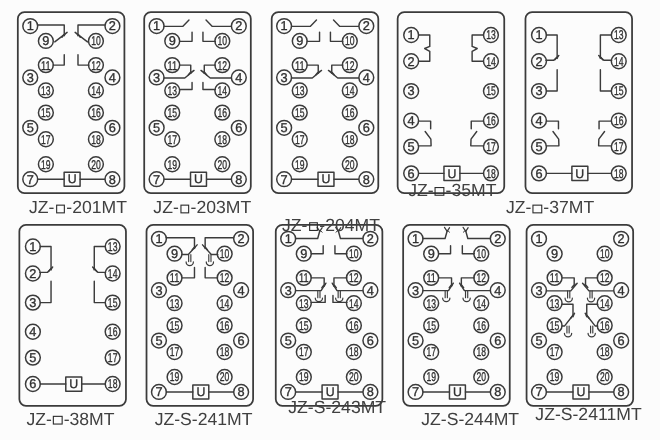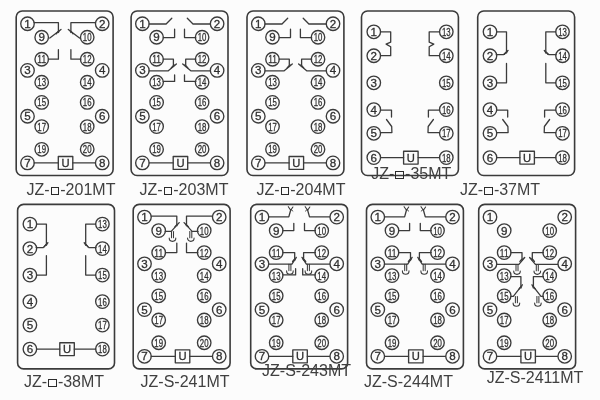--- a/index.html
+++ b/index.html
@@ -737,20 +737,20 @@
 <text x="549.7" y="324.0" font-size="11.6" text-anchor="middle" textLength="8.7" lengthAdjust="spacingAndGlyphs">18</text>
 <text x="504.2" y="346.7" font-size="11.6" text-anchor="middle" textLength="8.7" lengthAdjust="spacingAndGlyphs">19</text>
 <text x="549.7" y="346.7" font-size="11.6" text-anchor="middle" textLength="8.7" lengthAdjust="spacingAndGlyphs">20</text>
 <text x="490.0" y="360.3" font-size="11.6" text-anchor="middle">7</text>
 <text x="564.7" y="360.3" font-size="11.6" text-anchor="middle">8</text>
 <text x="528.1" y="360.2" font-size="11.2" text-anchor="middle">U</text>
 </g>
 </svg>
 <div class="lbl" style="left:26.4px;top:184.0px">JZ-<span class="bx"></span>-201MT</div>
 <div class="lbl" style="left:139.4px;top:184.0px">JZ-<span class="bx"></span>-203MT</div>
-<div class="lbl" style="left:256.4px;top:184.0px">JZ-<span class="bx"></span>-204MT</div>
+<div class="lbl" style="left:256.4px;top:200px">JZ-<span class="bx"></span>-204MT</div>
 <div class="lbl" style="left:371.2px;top:168px">JZ-<span class="bx"></span>-35MT</div>
 <div class="lbl" style="left:460px;top:184.0px">JZ-<span class="bx"></span>-37MT</div>
 <div class="lbl" style="left:24px;top:376.0px">JZ-<span class="bx"></span>-38MT</div>
 <div class="lbl" style="left:140.6px;top:376.0px">JZ-S-241MT</div>
 <div class="lbl" style="left:262.1px;top:365px">JZ-S-243MT</div>
-<div class="lbl" style="left:364px;top:376.0px">JZ-S-244MT</div>
+<div class="lbl" style="left:383px;top:376.0px">JZ-S-244MT</div>
 <div class="lbl" style="left:486.7px;top:372px">JZ-S-2411MT</div>
 
 </body></html>

